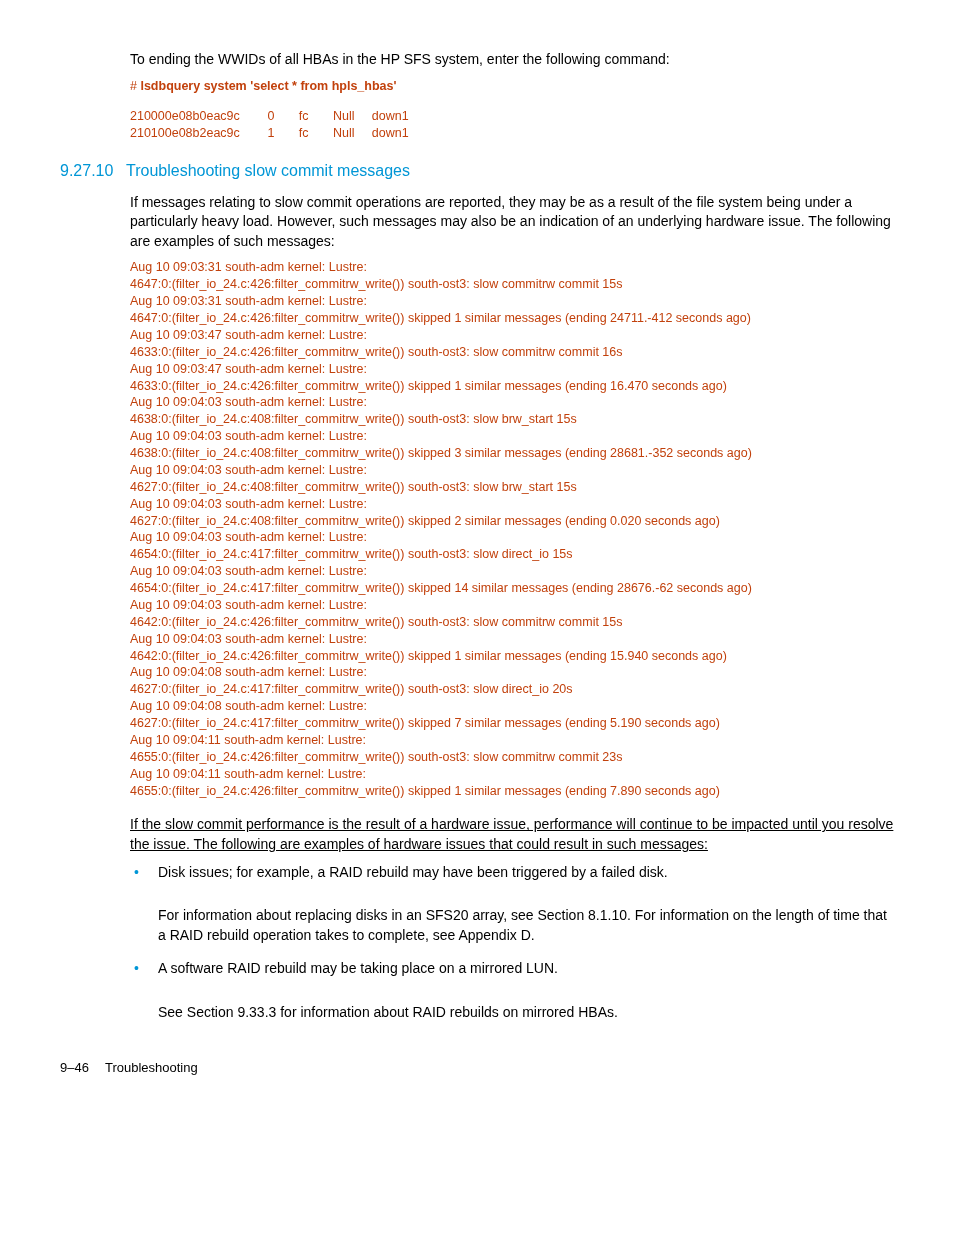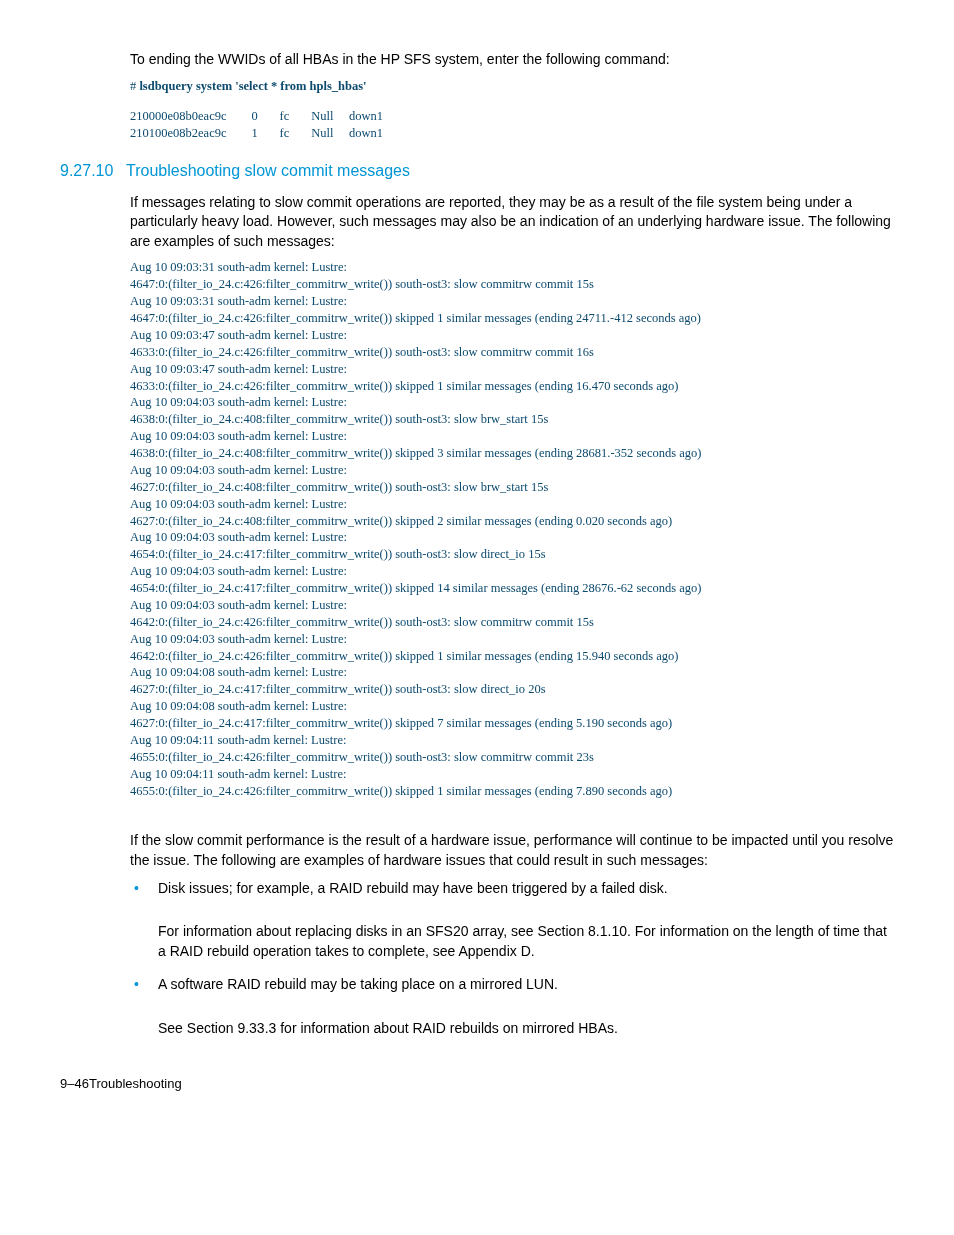--- a/index.html
+++ b/index.html
@@ -22,26 +22,26 @@
       color: #0096D6;
       font-size: 16px;
       font-weight: normal;
       margin: 18px 0 10px 0;
     }
     .section-heading .num {
       display: inline-block;
       width: 66px;
     }
     pre.code {
-      font-family: Liberation Serif, serif;
+      font-family: Liberation Sans, sans-serif;
       font-size: 12.5px;
       line-height: 1.35;
       white-space: pre;
       margin: 6px 0 14px 0;
-      color: #0c4a6e;
+      color: #c2410c;
     }
     pre.code b { font-weight: bold; }
     ul.bullets {
       list-style: none;
       padding: 0;
       margin: 8px 0 0 0;
     }
     ul.bullets > li {
       position: relative;
       padding-left: 28px;
@@ -56,21 +56,21 @@
       font-size: 14px;
     }
     .sub {
       margin-top: 24px;
     }
     .footer {
       position: relative;
       margin-top: 36px;
       font-size: 13px;
     }
-    .footer .pagenum { }
+    .footer .pagenum { margin-right: 16px; }
   </style>
 </head>
 <body>
 
 <div class="indent">
   <p>To ending the WWIDs of all HBAs in the HP SFS system, enter the following command:</p>
   <pre class="code"><span># </span><b>lsdbquery system 'select * from hpls_hbas'</b></pre>
   <pre class="code">210000e08b0eac9c        0       fc       Null     down1
 210100e08b2eac9c        1       fc       Null     down1</pre>
 </div>
@@ -106,21 +106,21 @@
 Aug 10 09:04:03 south-adm kernel: Lustre:
 4642:0:(filter_io_24.c:426:filter_commitrw_write()) skipped 1 similar messages (ending 15.940 seconds ago)
 Aug 10 09:04:08 south-adm kernel: Lustre:
 4627:0:(filter_io_24.c:417:filter_commitrw_write()) south-ost3: slow direct_io 20s
 Aug 10 09:04:08 south-adm kernel: Lustre:
 4627:0:(filter_io_24.c:417:filter_commitrw_write()) skipped 7 similar messages (ending 5.190 seconds ago)
 Aug 10 09:04:11 south-adm kernel: Lustre:
 4655:0:(filter_io_24.c:426:filter_commitrw_write()) south-ost3: slow commitrw commit 23s
 Aug 10 09:04:11 south-adm kernel: Lustre:
 4655:0:(filter_io_24.c:426:filter_commitrw_write()) skipped 1 similar messages (ending 7.890 seconds ago)</pre>
-  <p style="margin-top:32px;">If the slow commit performance is the result of a hardware issue, performance will continue to be impacted until you resolve the issue. The following are examples of hardware issues that could result in such messages:</p>
+  <p style="margin-top:16px;text-decoration:underline;">If the slow commit performance is the result of a hardware issue, performance will continue to be impacted until you resolve the issue. The following are examples of hardware issues that could result in such messages:</p>
 
   <ul class="bullets">
     <li>
       <div>Disk issues; for example, a RAID rebuild may have been triggered by a failed disk.</div>
       <div class="sub">For information about replacing disks in an SFS20 array, see Section 8.1.10. For information on the length of time that a RAID rebuild operation takes to complete, see Appendix D.</div>
     </li>
     <li>
       <div>A software RAID rebuild may be taking place on a mirrored LUN.</div>
       <div class="sub">See Section 9.33.3 for information about RAID rebuilds on mirrored HBAs.</div>
     </li>

